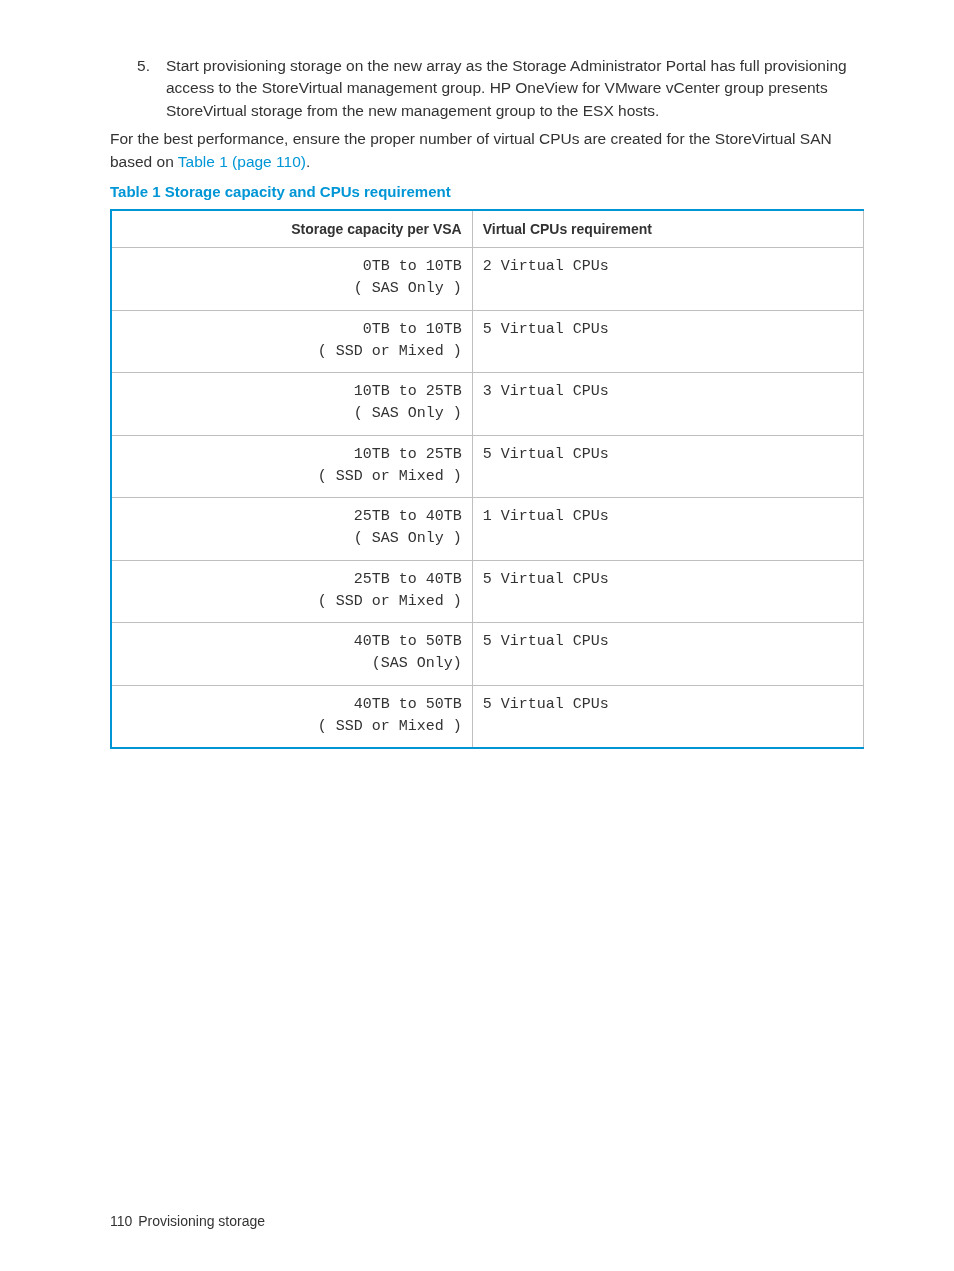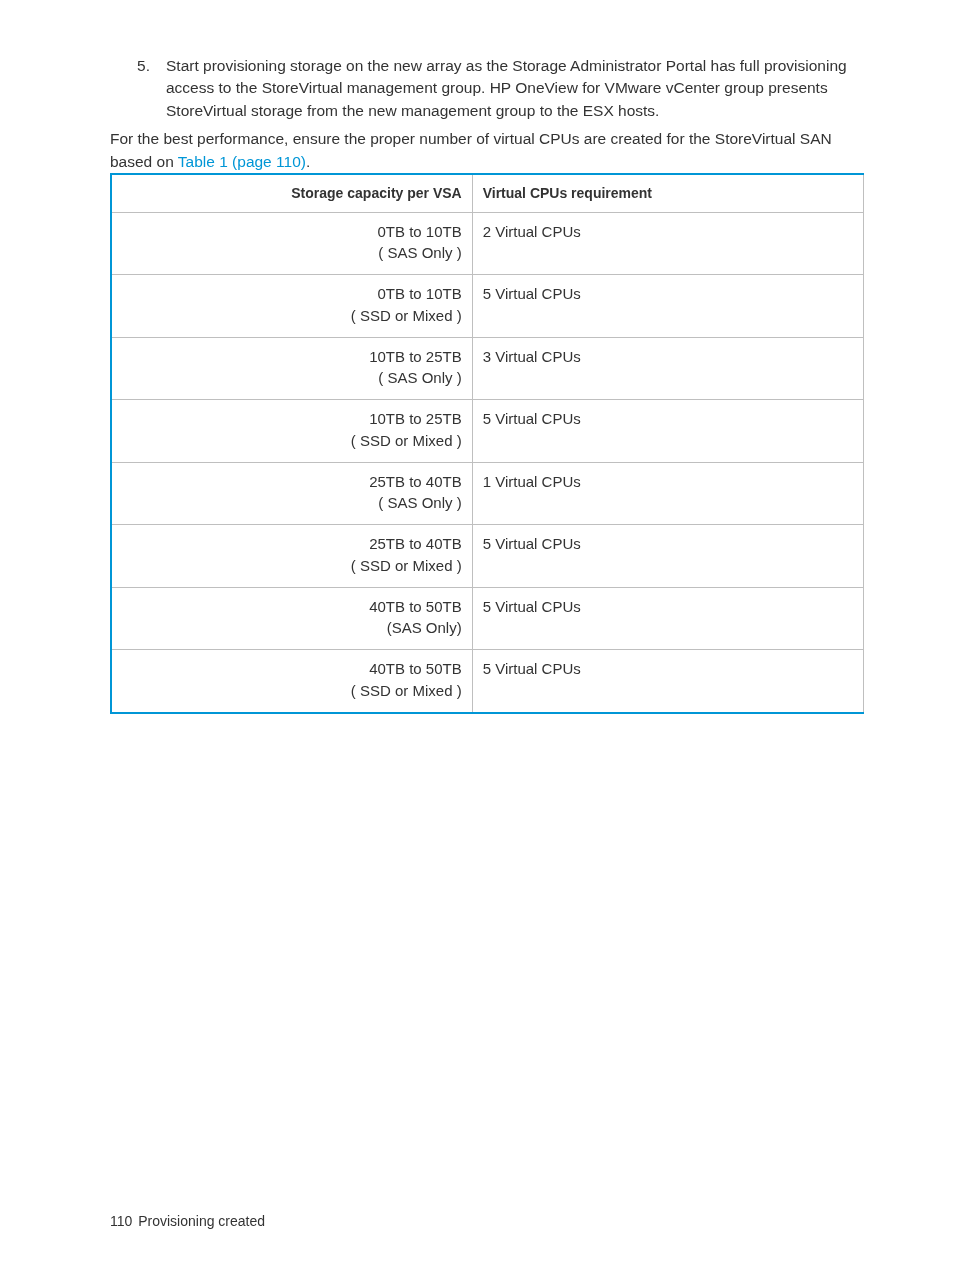--- a/index.html
+++ b/index.html
@@ -58,20 +58,21 @@
     border-bottom: 1px solid #bfbfbf;
     border-right: 1px solid #bfbfbf;
     vertical-align: top;
   }
   table.req td {
     padding: 8px 10px 10px 10px;
     border-bottom: 1px solid #bfbfbf;
     border-right: 1px solid #bfbfbf;
     vertical-align: top;
     font-size: 15px;
+    font-family: Liberation Mono, monospace;
   }
   table.req th:first-child, table.req td:first-child {
     width: 48%;
     text-align: right;
   }
   table.req tr:last-child td {
     border-bottom: none;
   }
   table.req th:last-child, table.req td:last-child {
     border-right: none;
@@ -93,20 +94,21 @@
 
   <div class="list-item">
     <div class="list-num">5.</div>
     <div class="list-body">Start provisioning storage on the new array as the Storage Administrator Portal has full provisioning access to the StoreVirtual management group. HP OneView for VMware vCenter group presents StoreVirtual storage from the new management group to the ESX hosts.</div>
   </div>
 
   <p class="body-para">
     <span>For the best performance, ensure the proper number of virtual CPUs are created for the StoreVirtual SAN based on </span><span class="link">Table 1 (page 110)</span><span>.</span>
   </p>
 
+  <div class="table-caption">Table 1 Storage capacity and CPUs requirement</div>
 
   <table class="req">
     <thead>
       <tr>
         <th>Storage capacity per VSA</th>
         <th>Virtual CPUs requirement</th>
       </tr>
     </thead>
     <tbody>
       <tr>
@@ -163,16 +165,16 @@
           <span class="cell-line1">40TB to 50TB</span>
           <span class="cell-line2">( SSD or Mixed )</span>
         </td>
         <td>5 Virtual CPUs</td>
       </tr>
     </tbody>
   </table>
 
   <div class="footer">
     <span class="footer-page">110</span>
-    <span>Provisioning created</span>
+    <span>Provisioning storage</span>
   </div>
 
 </div>
 
 </body></html>

